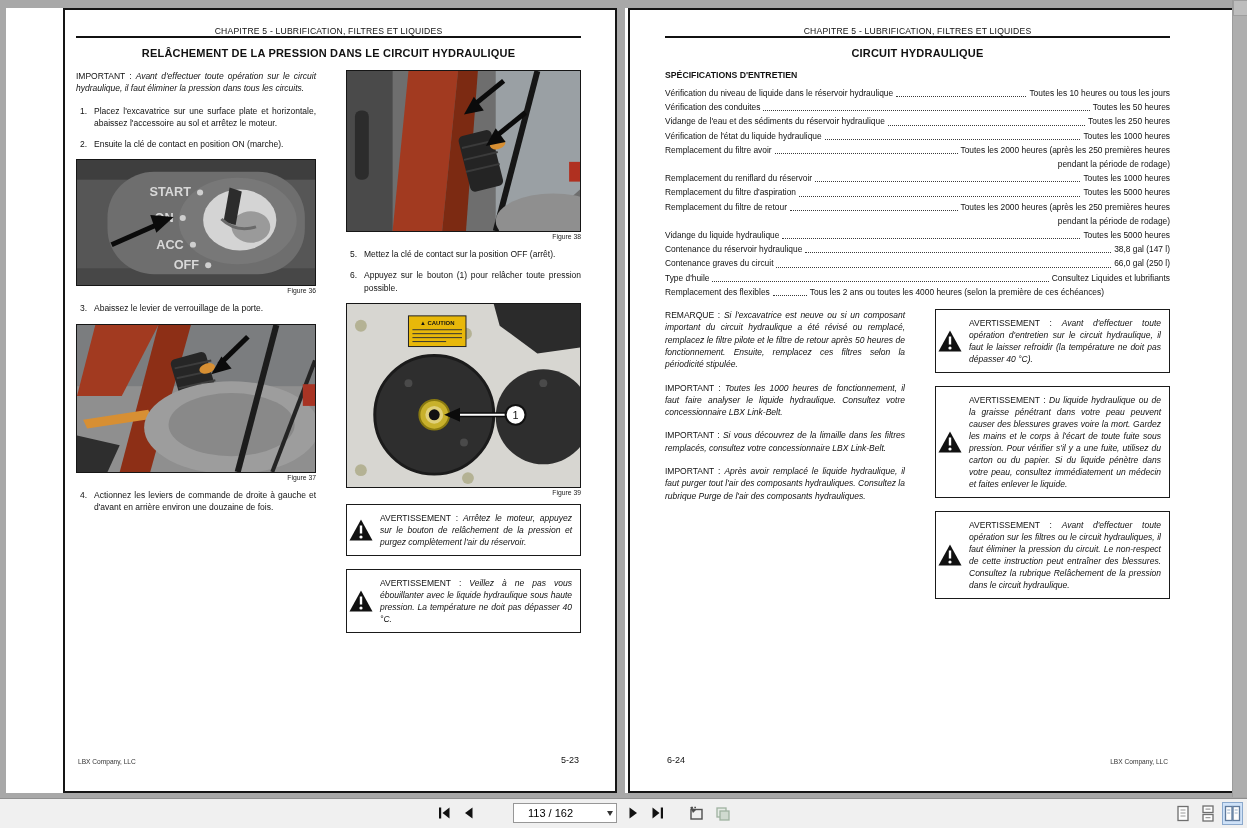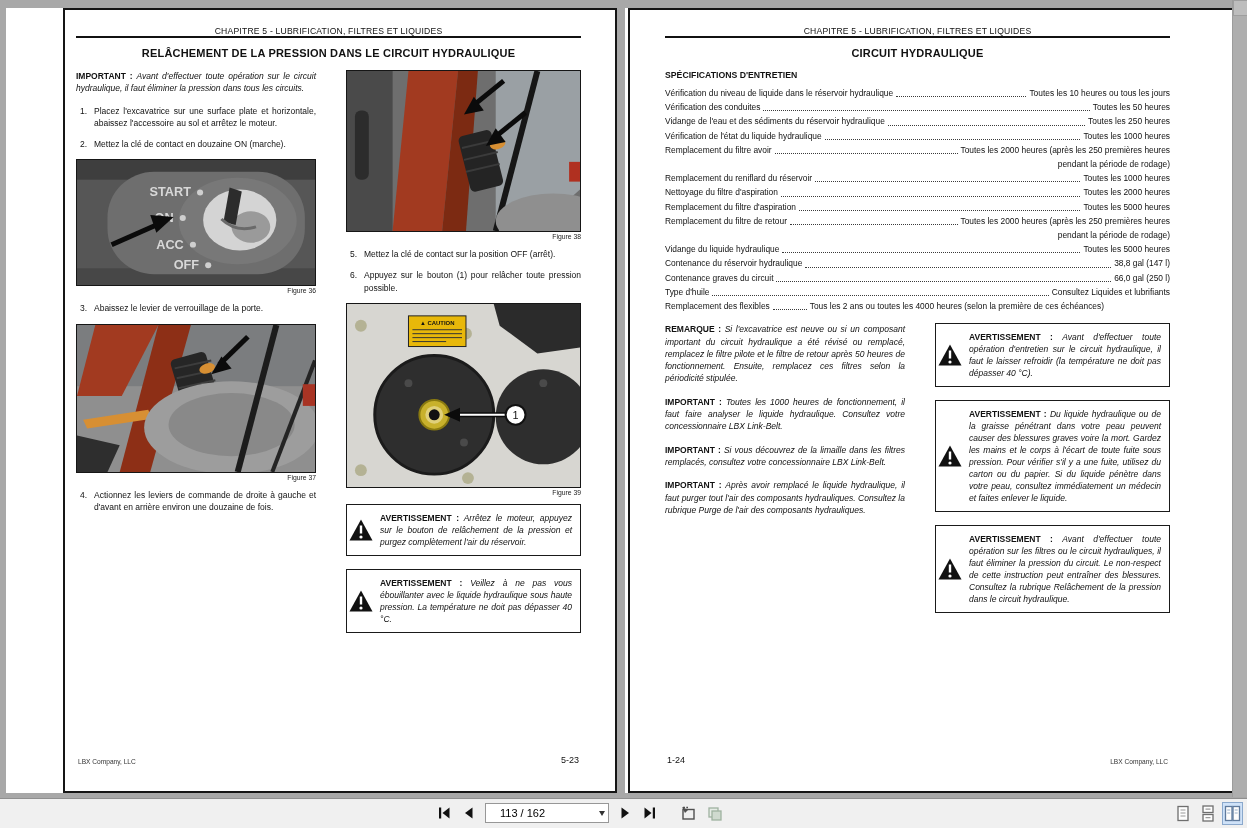--- a/index.html
+++ b/index.html
@@ -23,21 +23,21 @@
   .page-header { text-align:center; font-size:8.6px; letter-spacing:.2px; padding-bottom:0; }
   .header-rule { border-top:2px solid #111; margin-bottom:9px; }
   .page-title { text-align:center; font-weight:bold; font-size:11px; letter-spacing:.2px; margin-bottom:11px; }
 
   .cols { display:flex; gap:30px; }
   .colA { width:240px; flex:none; }
   .colB { width:235px; flex:none; }
 
   p.body-text, .step-text { font-size:8.5px; line-height:12.3px; text-align:justify; }
   p.body-text { margin-bottom:10px; }
-  .lbl { font-weight:bold; font-style:normal; }
+  .lbl { font-weight:normal; font-style:normal; }
   .it  { font-style:italic; }
 
   .step { display:flex; margin:0 0 9px 4px; }
   .step-num { flex:none; width:14px; font-size:8.5px; line-height:12.3px; }
   .step-text { flex:1; }
 
   .photo-block { margin:4px 0 0; }
   .photo { display:block; width:100%; border:1px solid #161616; background:#777; }
   .fig-caption { text-align:right; font-size:6.8px; color:#222; margin:1px 0 8px; }
 
@@ -59,21 +59,21 @@
   .footer-right-page { left:37px; right:64px; }
   .footer-company { font-size:6.6px; color:#333; }
   .footer-pageno  { font-size:9px; color:#111; }
 
   .scroll-strip { position:absolute; right:0; top:0; width:15px; height:797px; background:#aeaeae; border-left:1px solid #9c9c9c; }
   .scroll-arrow { position:absolute; top:0; left:0; width:15px; height:16px; background:#bdbdbd; border:1px solid #9e9e9e; }
 
   .toolbar { position:absolute; left:0; right:0; bottom:0; height:30px; background:#f0f0f0; border-top:1px solid #8f8f8f; }
   .nav-group { position:absolute; left:435px; top:4px; display:flex; align-items:center; gap:7px; }
   .tbtn { background:transparent; border:none; padding:1px; cursor:pointer; display:flex; align-items:center; }
-  .page-combo { position:relative; width:124px; height:20px; background:#fff; border:1px solid #979797; display:flex; align-items:center; }
+  .page-combo { position:relative; width:104px; height:20px; background:#fff; border:1px solid #979797; display:flex; align-items:center;margin-left:28px; }
   .page-combo input { border:none; outline:none; width:86px; height:16px; font-size:11px; font-family:inherit; padding-left:14px; background:transparent; }
   .combo-caret { position:absolute; right:3px; top:7px; width:0; height:0; border-left:3.5px solid transparent; border-right:3.5px solid transparent; border-top:5px solid #333; }
   .tspacer { width:6px; }
   .view-group { position:absolute; right:4px; top:3px; display:flex; align-items:center; gap:4px; }
   .vbtn { width:21px; height:23px; display:flex; align-items:center; justify-content:center; background:transparent; border:1px solid transparent; cursor:pointer; }
   .vbtn.selected { background:#cfe2f8; border:1px solid #8aa8cc; }
 </style>
 </head>
 <body>
 
@@ -90,21 +90,21 @@
 
           <div class="colA">
             <p class="body-text"><span class="lbl">IMPORTANT :</span> <span class="it">Avant d'effectuer toute opération sur le circuit hydraulique, il faut éliminer la pression dans tous les circuits.</span></p>
 
             <div class="step">
               <span class="step-num">1.</span>
               <span class="step-text">Placez l'excavatrice sur une surface plate et horizontale, abaissez l'accessoire au sol et arrêtez le moteur.</span>
             </div>
             <div class="step">
               <span class="step-num">2.</span>
-              <span class="step-text">Mettez la clé de contact en douzaine ON (marche).</span>
+              <span class="step-text">Ensuite la clé de contact en position ON (marche).</span>
             </div>
 
             <div class="photo-block">
               <svg class="photo" viewBox="0 0 234 127" height="127" preserveAspectRatio="none">
                 <rect width="234" height="127" fill="#565656"></rect>
                 <rect width="234" height="20" fill="#3e3e3e"></rect>
                 <rect y="110" width="234" height="17" fill="#474747"></rect>
                 <rect x="30" y="12" width="194" height="104" rx="46" fill="#6e6e6e"></rect>
                 <ellipse cx="158" cy="62" rx="58" ry="44" fill="#787878"></ellipse>
                 <ellipse cx="160" cy="61" rx="36" ry="31" fill="#d4d4d4"></ellipse>
@@ -299,25 +299,20 @@
               <span class="spec-leader"></span>
               <span class="spec-value">Toutes les 2000 heures (après les 250 premières heures</span>
             </div>
           <div class="spec-cont">pendant la période de rodage)</div>
           <div class="spec-row">
               <span class="spec-label">Remplacement du reniflard du réservoir</span>
               <span class="spec-leader"></span>
               <span class="spec-value">Toutes les 1000 heures</span>
             </div>
           <div class="spec-row">
-              <span class="spec-label">Nettoyage du filtre d'aspiration</span>
-              <span class="spec-leader"></span>
-              <span class="spec-value">Toutes les 2000 heures</span>
-            </div>
-          <div class="spec-row">
               <span class="spec-label">Remplacement du filtre d'aspiration</span>
               <span class="spec-leader"></span>
               <span class="spec-value">Toutes les 5000 heures</span>
             </div>
           <div class="spec-row">
               <span class="spec-label">Remplacement du filtre de retour</span>
               <span class="spec-leader"></span>
               <span class="spec-value">Toutes les 2000 heures (après les 250 premières heures</span>
             </div>
           <div class="spec-cont">pendant la période de rodage)</div>
@@ -379,21 +374,21 @@
                 <path d="M12 0.5 L23.5 21.5 H0.5 Z" fill="#111"></path>
                   <rect x="10.8" y="6.5" width="2.4" height="8" fill="#fff"></rect>
                   <circle cx="12" cy="18" r="1.6" fill="#fff"></circle>
               </svg>
               <div class="warn-text"><span class="lbl">AVERTISSEMENT :</span> <span class="it">Avant d'effectuer toute opération sur les filtres ou le circuit hydrauliques, il faut éliminer la pression du circuit. Le non-respect de cette instruction peut entraîner des blessures. Consultez la rubrique Relâchement de la pression dans le circuit hydraulique.</span></div>
             </div>
           </div>
         </div>
 
         <div class="page-footer footer-right-page">
-          <span class="footer-pageno">1-24</span>
+          <span class="footer-pageno">6-24</span>
           <span class="footer-company">LBX Company, LLC</span>
         </div>
       </div>
     </div>
   </div>
 
   <div class="scroll-strip">
     <div class="scroll-arrow"></div>
   </div>
 </div>

